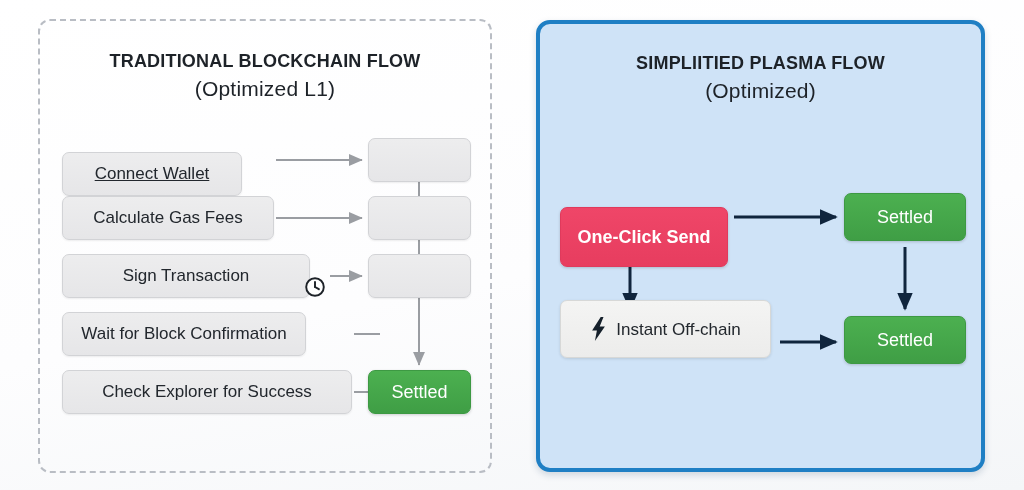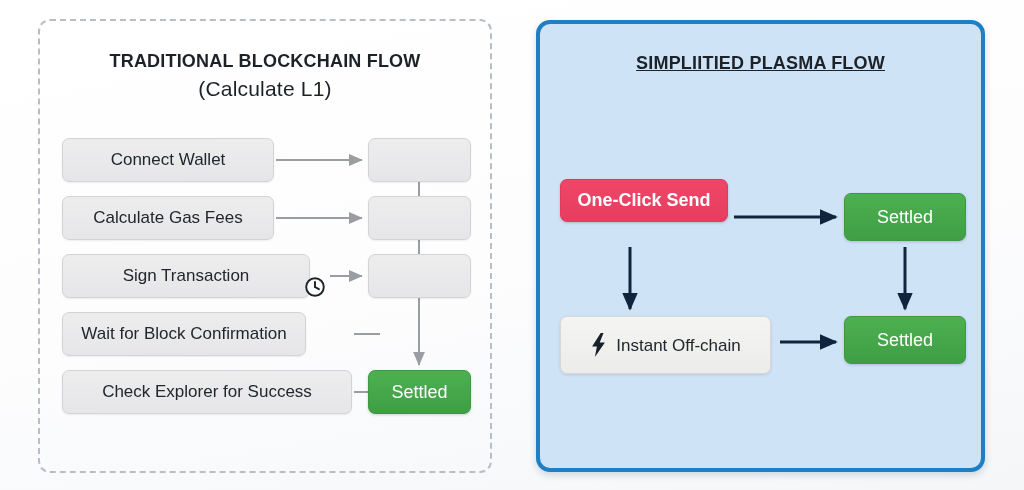--- a/index.html
+++ b/index.html
@@ -49,21 +49,21 @@
   .panel-title {
     position: absolute;
     left: 0;
     right: 0;
     text-align: center;
     color: #1d2228;
     font-weight: bold;
     letter-spacing: 0.2px;
   }
   .panel-left .panel-title { top: 27px; }
-  .panel-right .panel-title { top: 26px; text-decoration: underline; }
+  .panel-right .panel-title { top: 26px; }
   .title-main {
     font-size: 18px;
     line-height: 27px;
     display: block;
   }
   .title-sub {
     font-size: 21px;
     line-height: 28px;
     display: block;
     font-weight: normal;
@@ -100,35 +100,35 @@
     box-shadow: 0 1px 3px rgba(0,0,0,0.18);
   }
   .node-light {
     background: linear-gradient(180deg, #f4f4f3 0%, #ececeb 100%);
     border: 1px solid #d7d8d7;
     box-shadow: 0 1px 3px rgba(0,0,0,0.12);
   }
 
   
   .l-step { left: 22px; height: 44px; }
-  .l-step-1 { top: 117px; width: 212px; }
+  .l-step-1 { top: 131px; width: 180px; text-decoration: underline; }
   .l-step-2 { top: 175px; width: 212px; align-items: center; }
   .l-step-3 { top: 233px; width: 248px; }
   .l-step-4 { top: 291px; width: 244px; }
   .l-step-5 { top: 349px; width: 290px; align-items: center; }
 
   .l-blank { left: 328px; width: 103px; height: 44px; }
   .l-blank-1 { top: 117px; }
   .l-blank-2 { top: 175px; }
   .l-blank-3 { top: 233px; }
   .l-settled { left: 328px; top: 349px; width: 103px; height: 44px; font-size: 18px; }
 
   
-  .r-send   { left: 20px; top: 155px; width: 168px; height: 43px; font-size: 18px; }
-  .r-valid  { left: 20px; top: 292px; width: 211px; height: 58px; font-size: 17px; }
+  .r-send   { left: 20px; top: 183px; width: 168px; height: 60px; font-size: 18px; }
+  .r-valid  { left: 20px; top: 276px; width: 211px; height: 58px; font-size: 17px; }
   .r-set-1  { left: 304px; top: 169px; width: 122px; height: 48px; font-size: 18px; }
   .r-set-2  { left: 304px; top: 292px; width: 122px; height: 48px; font-size: 18px; }
 
   .valid-inner {
     display: flex;
     align-items: center;
     gap: 9px;
     padding: 0 10px;
   }
   .valid-text { line-height: 21px; }
@@ -156,21 +156,21 @@
 </style>
 </head>
 <body>
 
 <div class="stage">
 
   <div class="panel panel-left">
 
     <div class="panel-title">
       <span class="title-main">TRADITIONAL BLOCKCHAIN FLOW</span>
-      <span class="title-sub">(Calculate L1)</span>
+      <span class="title-sub">(Optimized L1)</span>
     </div>
 
     <svg class="connectors" width="454" height="454" viewBox="0 0 454 454">
       <defs>
         <marker id="arrowGray" markerWidth="8" markerHeight="8" refX="6.6" refY="3" orient="auto" markerUnits="strokeWidth">
           <path d="M0,0 L7,3 L0,6 z" fill="#9a9da2"></path>
         </marker>
       </defs>
 
       <line x1="236" y1="139" x2="322" y2="139" stroke="#9a9da2" stroke-width="2" marker-end="url(#arrowGray)"></line>
@@ -225,20 +225,21 @@
 
     <div class="node node-green l-settled">
       <span>Settled</span>
     </div>
   </div>
 
   <div class="panel panel-right">
 
     <div class="panel-title">
       <span class="title-main">SIMPLIITIED PLASMA FLOW</span>
+      <span class="title-sub">(Optimized)</span>
     </div>
 
     <svg class="connectors" width="441" height="444" viewBox="0 0 441 444">
       <defs>
         <marker id="arrowNavy" markerWidth="7" markerHeight="7" refX="5.4" refY="2.6" orient="auto" markerUnits="strokeWidth">
           <path d="M0,0 L6,2.6 L0,5.2 z" fill="#10253d"></path>
         </marker>
       </defs>
 
       <line x1="194" y1="193" x2="296" y2="193" stroke="#10253d" stroke-width="3" marker-end="url(#arrowNavy)"></line>

